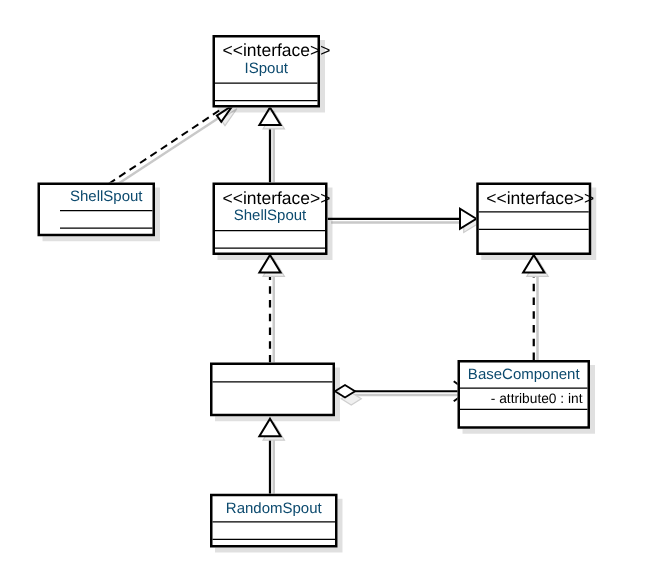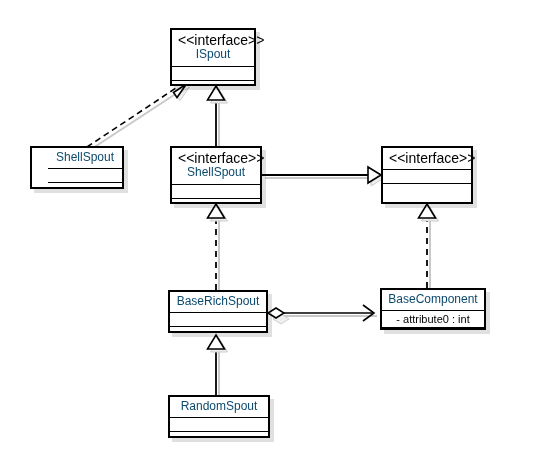--- a/index.html
+++ b/index.html
@@ -49,21 +49,21 @@
     font-weight: normal;
     color: #0c4a6e;
     line-height: 15px;
     white-space: nowrap;
   }
   .uml-attr-compartment {
     box-sizing: border-box;
     border-bottom: 1px solid #000000;
     min-height: 14px;
     padding: 0 4px;
-    text-align: center;
+    text-align: right;
   }
   .uml-attr-item {
     font-size: 11px;
     color: #000000;
     line-height: 16px;
     white-space: nowrap;
   }
   .uml-op-compartment {
     box-sizing: border-box;
     min-height: 14px;
@@ -163,28 +163,25 @@
 
   <div class="uml-class" style="left:381px; top:146px; width:92px; height:58px;">
     <div class="uml-name-compartment">
       <div class="uml-stereotype">&lt;&lt;interface&gt;&gt;</div>
     </div>
     <div class="uml-attr-compartment"></div>
     <div class="uml-op-compartment"></div>
   </div>
 
   <div class="uml-class" style="left:168px; top:290px; width:100px; height:43px;">
-    <div class="uml-name-compartment" style="padding-top:2px; padding-bottom:3px;">
-      <div class="uml-class-name">BaseRichSpout</div>
-    </div>
     <div class="uml-attr-compartment"></div>
     <div class="uml-op-compartment"></div>
   </div>
 
-  <div class="uml-class" style="left:380px; top:288px; width:106px; height:42px;">
+  <div class="uml-class" style="left:366px; top:288px; width:106px; height:55px;">
     <div class="uml-name-compartment" style="padding-top:2px; padding-bottom:3px;">
       <div class="uml-class-name">BaseComponent</div>
     </div>
     <div class="uml-attr-compartment">
       <div class="uml-attr-item">- attribute0 : int</div>
     </div>
     <div class="uml-op-compartment"></div>
   </div>
 
   <div class="uml-class" style="left:168px; top:395px; width:102px; height:43px;">

